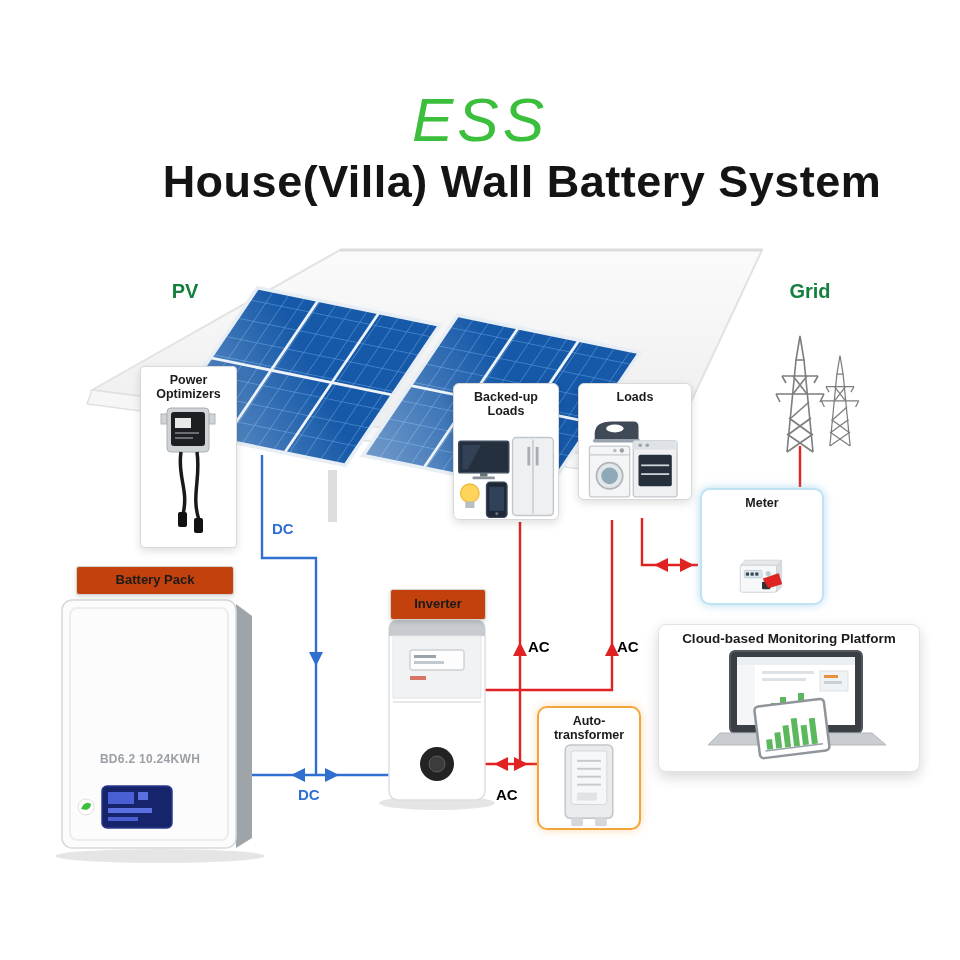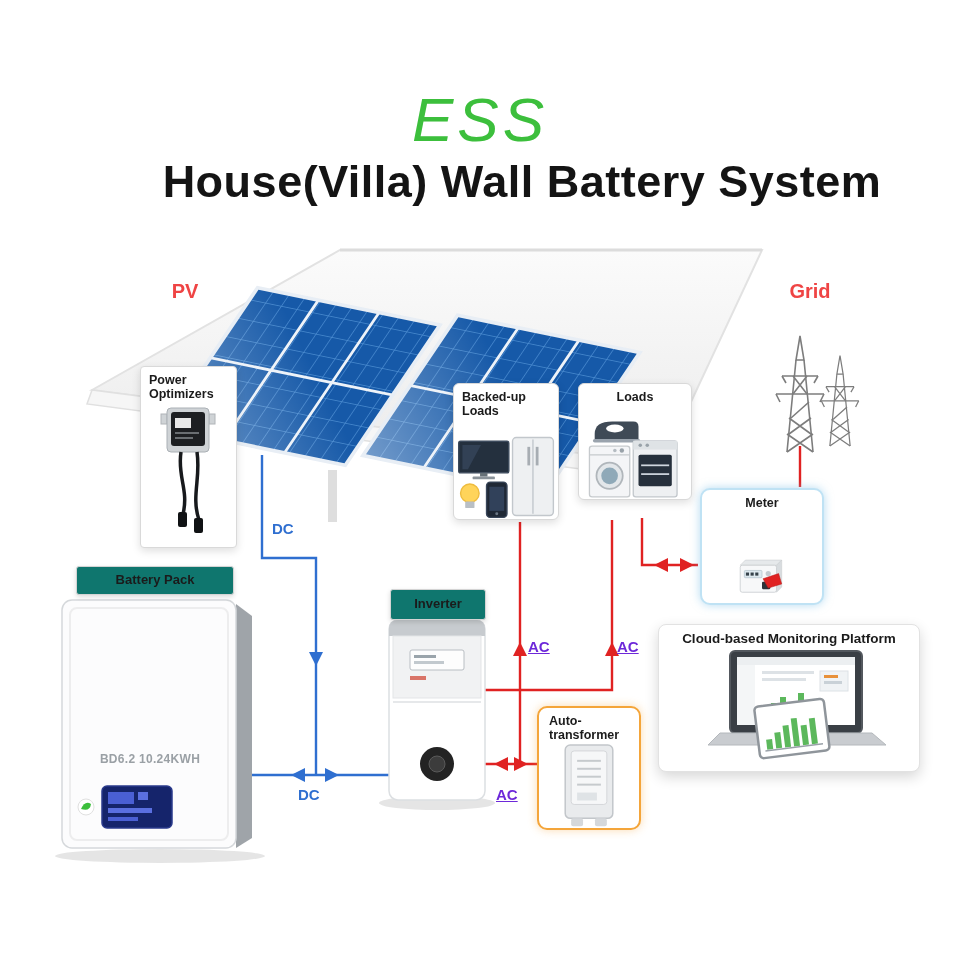--- a/index.html
+++ b/index.html
@@ -9,43 +9,43 @@
   }
   .abs{position:absolute;}
   .brand{
     left:0;top:84px;width:960px;text-align:center;
     font-size:62px;font-weight:normal;font-style:italic;color:#3cbf3c;letter-spacing:4px;
   }
   .title{
     left:0;top:156px;width:960px;text-align:center;
     font-size:45px;font-weight:bold;color:#141414;letter-spacing:.5px;padding-left:42px;
   }
-  .area-label{font-size:20px;font-weight:bold;color:#ef4444;text-align:center;}
+  .area-label{font-size:20px;font-weight:bold;color:#15803d;text-align:center;}
   .hdr-box{
-    background:#0f766e;border:1px solid #d4d4d4;border-radius:3px;
+    background:#c2410c;border:1px solid #d4d4d4;border-radius:3px;
     box-shadow:0 2px 5px rgba(0,0,0,.14);
     display:flex;align-items:center;justify-content:center;
     font-weight:bold;font-size:13px;color:#1b1b1b;text-align:center;line-height:1.1;
   }
   .panel-box{
     background:#fff;border:1px solid #d9d9d9;border-radius:6px;
     box-shadow:0 3px 9px rgba(0,0,0,.13);
     display:flex;flex-direction:column;align-items:center;box-sizing:border-box;
   }
   .panel-box .hdr{
     font-weight:bold;font-size:12.5px;color:#1b1b1b;margin-top:6px;
-    line-height:1.15;padding:0 8px;
+    text-align:center;line-height:1.15;padding:0 8px;
   }
   .meter-box{border:2px solid #bfe2f4;border-radius:10px;box-shadow:0 0 10px rgba(120,190,230,.55);gap:48px;}
   .at-box{border:2px solid #f4a53a;border-radius:10px;box-shadow:0 0 10px rgba(244,165,58,.40);}
   .cloud-box{border:1px solid #e2e2e2;border-radius:8px;box-shadow:0 5px 14px rgba(0,0,0,.16);}
   .cloud-box .hdr{font-size:13.5px;}
   .flow-label{font-size:15px;font-weight:bold;}
   .dc{color:#2f6fd0;}
-  .ac{color:#6d28d9;text-decoration:underline;}
+  .ac{color:#000000;}
   .model-txt{
     font-size:12px;font-weight:bold;color:#9aa0a5;text-align:center;letter-spacing:.3px;
   }
 </style>
 </head>
 <body>
 
 <svg class="abs" style="left:0;top:0" width="960" height="960" viewBox="0 0 960 960">
   <defs>
     <linearGradient id="roofG" x1="0" y1="0" x2="0" y2="1">

